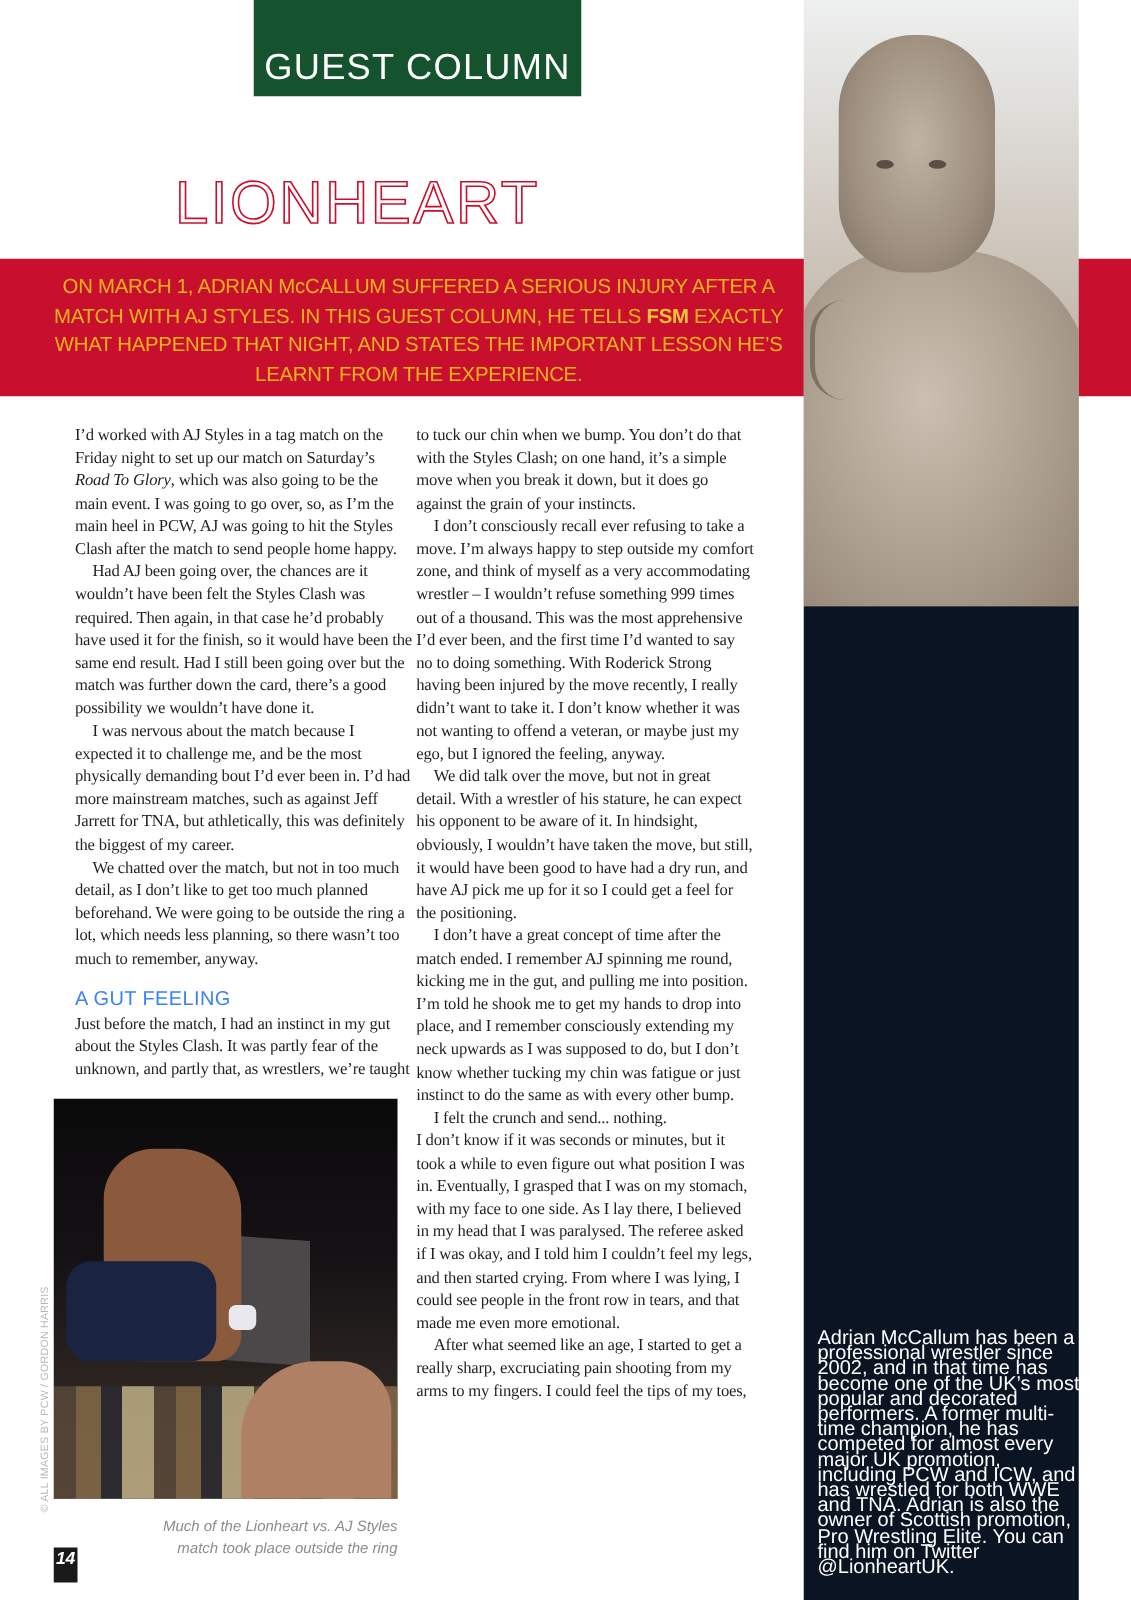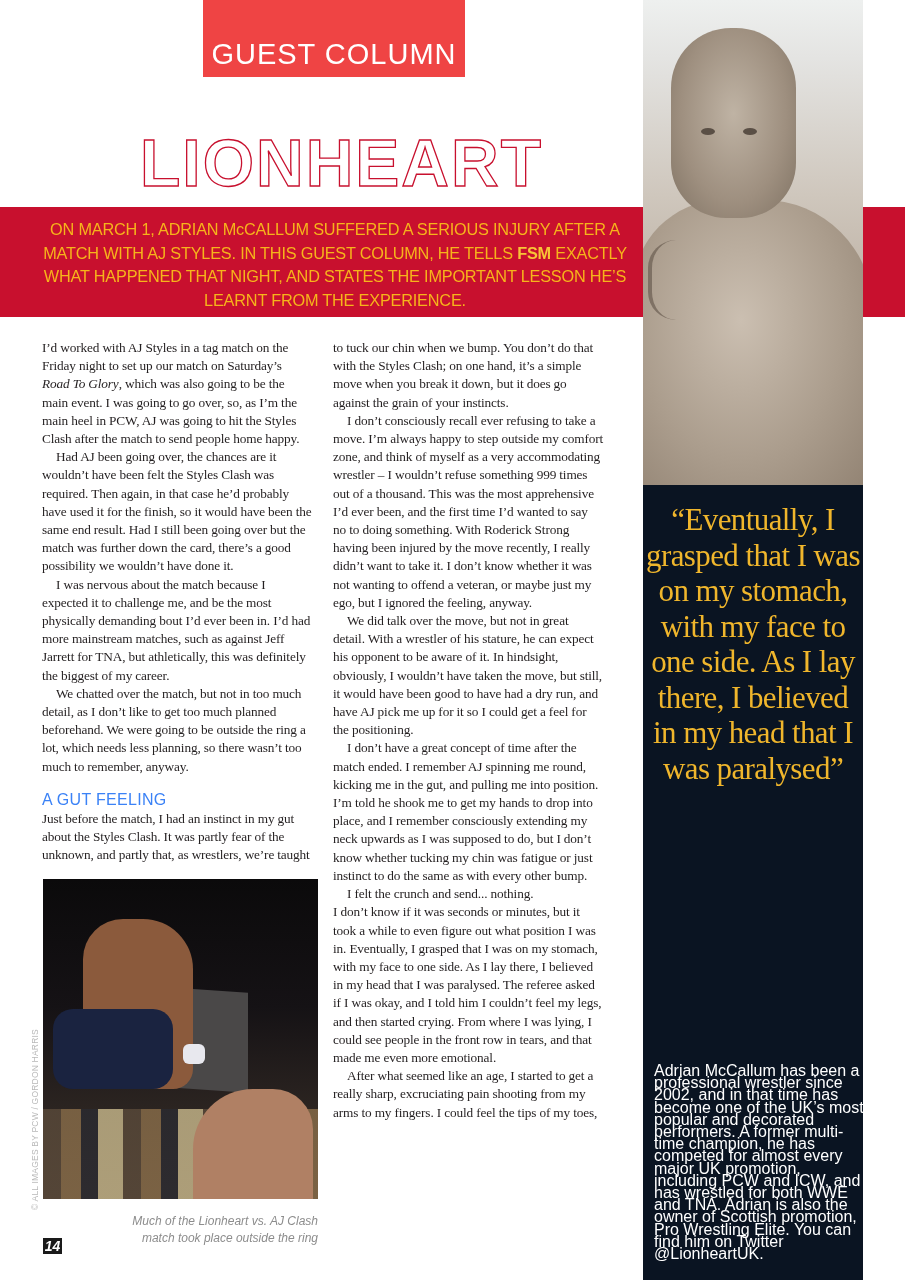--- a/index.html
+++ b/index.html
@@ -1,32 +1,32 @@
 <!DOCTYPE html>
 <html><head>
 <meta charset="utf-8">
 <style>
   * { box-sizing: border-box; margin: 0; padding: 0; }
   html, body { width: 905px; height: 1280px; background: #ffffff; overflow: hidden; }
   body { position: relative; font-family: "Liberation Serif", serif; color: #231f20; }
 
   .guest-col-box {
     position: absolute; left: 203px; top: 0; width: 262px; height: 77px;
-    background: #ef4444;
+    background: #14532d;
     display: flex; align-items: flex-end; justify-content: center; padding-bottom: 6px;
   }
   .guest-col-box span {
     font-family: "Liberation Sans", sans-serif; color: #ffffff; font-size: 29px;
     letter-spacing: 1px; font-weight: normal;
   }
 
   .title {
     position: absolute; left: 140px; top: 130px; width: 400px;
-    font-family: "Liberation Sans", sans-serif; font-weight: bold;
-    font-size: 66px; letter-spacing: 2px; line-height: 66px;
+    font-family: "Liberation Sans", sans-serif; font-weight: normal;
+    font-size: 48px; letter-spacing: 2px; line-height: 66px;
     color: transparent; -webkit-text-stroke: 1.3px #c8102e;
   }
 
   .standfirst {
     position: absolute; left: 0; top: 207px; width: 905px; height: 110px;
     background: #c8102e;
   }
   .standfirst p {
     position: absolute; left: 40px; top: 11px; width: 590px;
     font-family: "Liberation Sans", sans-serif; color: #f6b41b;
@@ -67,21 +67,21 @@
   .quote-box .bio {
     position: absolute; left: 11px; top: 580px; width: 210px;
     font-family: "Liberation Sans", sans-serif; color: #ffffff;
     font-size: 16px; line-height: 12.2px;
   }
 
   .col {
     position: absolute; width: 270px;
     font-size: 13.3px; line-height: 18.2px; letter-spacing: -0.15px;
   }
-  .col1 { left: 42px; top: 339px; }
+  .col1 { left: 60px; top: 339px; }
   .col2 { left: 333px; top: 339px; }
   .col p { text-indent: 14px; }
   .col p.noind { text-indent: 0; }
   .col h3 {
     font-family: "Liberation Sans", sans-serif; font-weight: normal;
     color: #3b82f6; font-size: 16px; letter-spacing: 0.3px; line-height: 20px;
   }
   .col1 h3 { margin-top: 14px; }
   .col2 h3 { margin-top: 14px; }
 
@@ -101,21 +101,21 @@
   .credit {
     position: absolute; left: 30px; top: 1210px; transform-origin: 0 0; transform: rotate(-90deg);
     font-family: "Liberation Sans", sans-serif; font-size: 8.5px; color: #b8b8b8; white-space: nowrap; letter-spacing: 0.2px;
   }
   .caption {
     position: absolute; left: 80px; top: 1213px; width: 238px; text-align: right;
     font-family: "Liberation Sans", sans-serif; font-style: italic; color: #8c8c8c;
     font-size: 12px; line-height: 17px;
   }
   .pagenum {
-    position: absolute; left: 43px; top: 1238px; width: 19px; height: 16px;
+    position: absolute; left: 43px; top: 1238px; width: 19px; height: 28px;
     background: #1a1a1a; color: #ffffff; font-family: "Liberation Sans", sans-serif;
     font-weight: bold; font-style: italic; font-size: 14px; line-height: 16px; text-align: center;
   }
   i { font-style: italic; }
 </style>
 </head>
 <body>
 
 <div class="guest-col-box">
   <span>GUEST COLUMN</span>
@@ -129,21 +129,20 @@
 
 <div class="portrait">
   <div class="torso"></div>
   <div class="tattoo"></div>
   <div class="head"></div>
   <div class="eye" style="left:58px;"></div>
   <div class="eye" style="left:100px;"></div>
 </div>
 
 <div class="quote-box">
-  <div class="quote">“Eventually, I grasped that I was on my stomach, with my face to one side. As I lay there, I believed in my head that I was paralysed”</div>
   <div class="bio">Adrian McCallum has been a professional wrestler since 2002, and in that time has become one of the UK’s most popular and decorated performers. A former multi-time champion, he has competed for almost every major UK promotion, including PCW and ICW, and has wrestled for both WWE and TNA. Adrian is also the owner of Scottish promotion, Pro Wrestling Elite. You can find him on Twitter @LionheartUK.</div>
 </div>
 
 <div class="col col1">
   <p class="noind"><span>I’d worked with AJ Styles in a tag match on the Friday night to set up our match on Saturday’s </span><i>Road To Glory</i><span>, which was also going to be the main event. I was going to go over, so, as I’m the main heel in PCW, AJ was going to hit the Styles Clash after the match to send people home happy.</span></p>
   <p>Had AJ been going over, the chances are it wouldn’t have been felt the Styles Clash was required. Then again, in that case he’d probably have used it for the finish, so it would have been the same end result. Had I still been going over but the match was further down the card, there’s a good possibility we wouldn’t have done it.</p>
   <p>I was nervous about the match because I expected it to challenge me, and be the most physically demanding bout I’d ever been in. I’d had more mainstream matches, such as against Jeff Jarrett for TNA, but athletically, this was definitely the biggest of my career.</p>
   <p>We chatted over the match, but not in too much detail, as I don’t like to get too much planned beforehand. We were going to be outside the ring a lot, which needs less planning, so there wasn’t too much to remember, anyway.</p>
   <h3>A GUT FEELING</h3>
   <p class="noind">Just before the match, I had an instinct in my gut about the Styles Clash. It was partly fear of the unknown, and partly that, as wrestlers, we’re taught</p>
@@ -164,17 +163,17 @@
   <div class="crowd"></div>
   <div class="wrestler1"></div>
   <div class="tights"></div>
   <div class="glove"></div>
   <div class="wrestler2"></div>
 </div>
 
 <div class="credit">© ALL IMAGES BY PCW / GORDON HARRIS</div>
 
 <div class="caption">
-  <div>Much of the Lionheart vs. AJ Clash</div>
+  <div>Much of the Lionheart vs. AJ Styles</div>
   <div>match took place outside the ring</div>
 </div>
 
 <div class="pagenum">14</div>
 
 </body></html>

